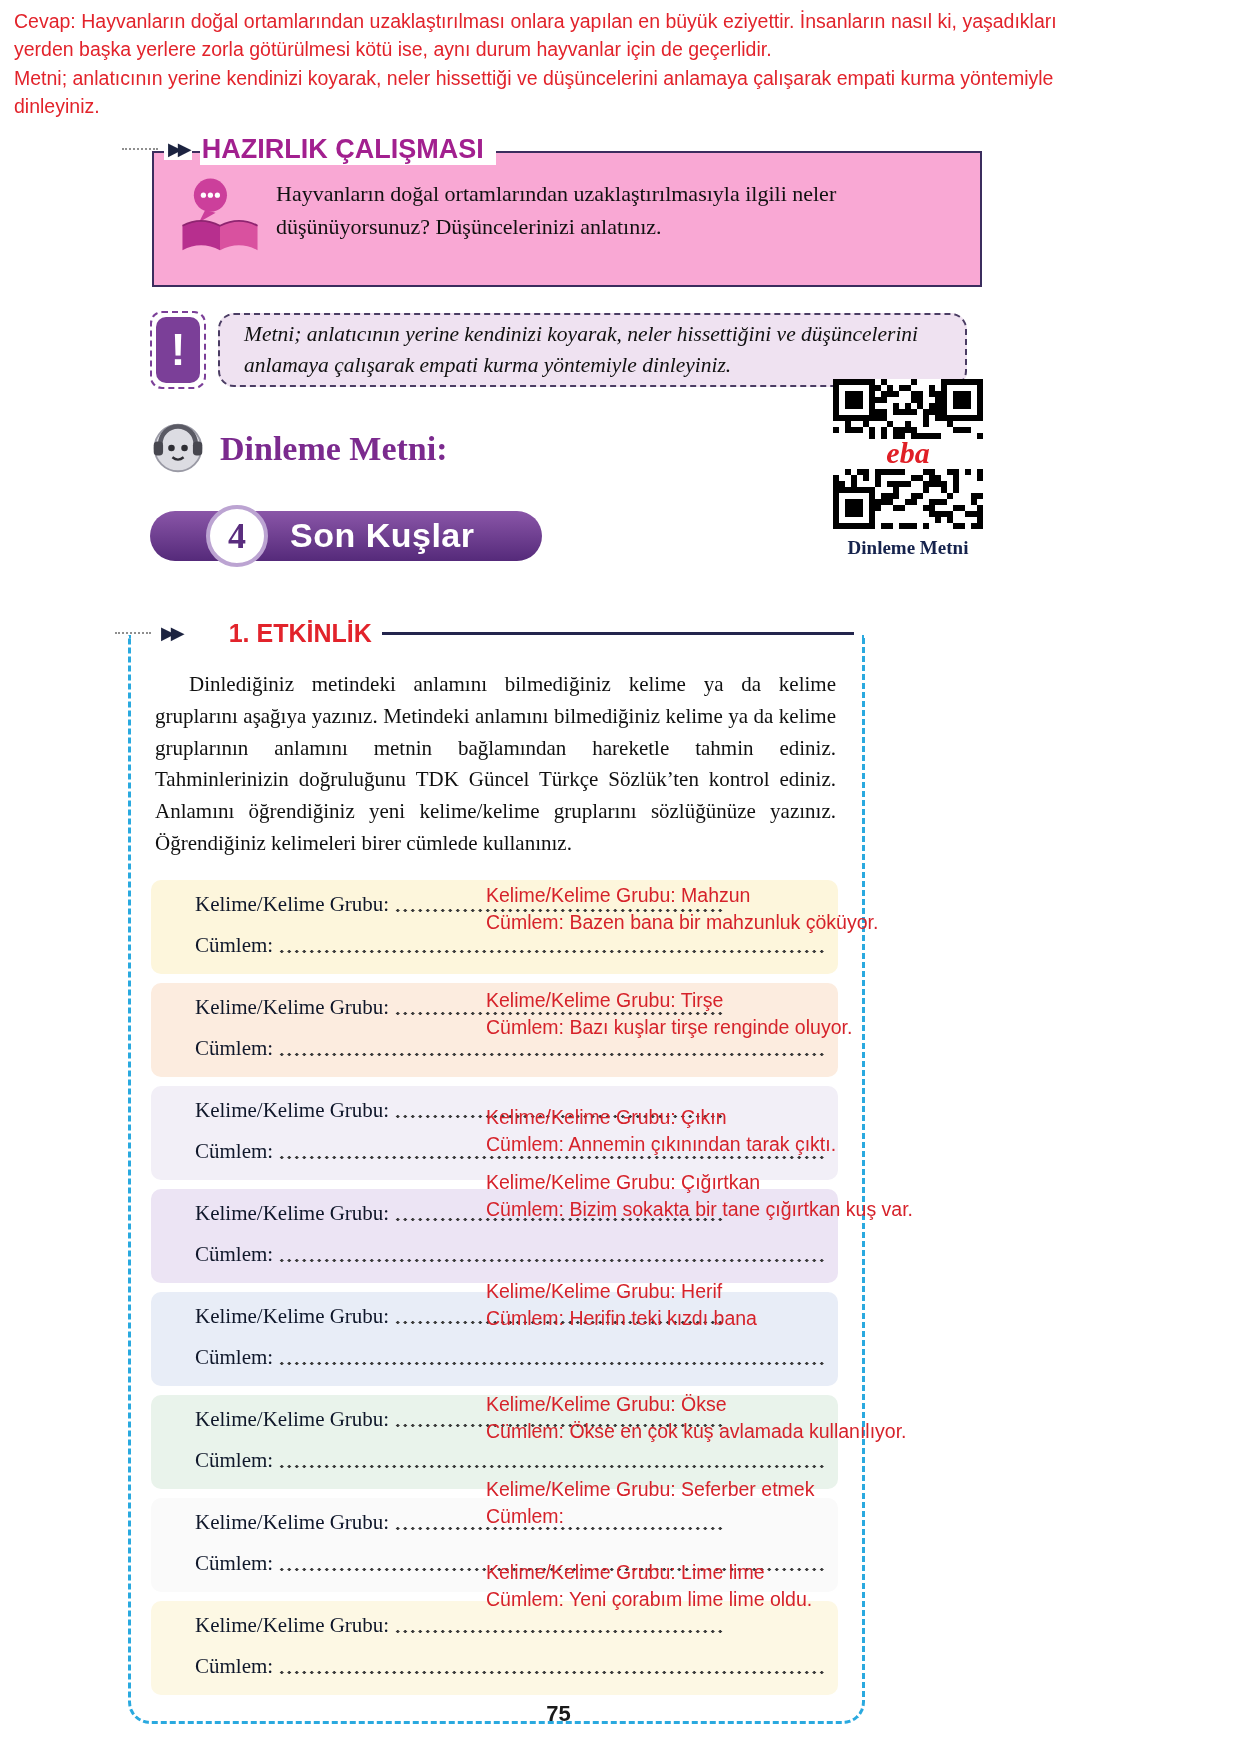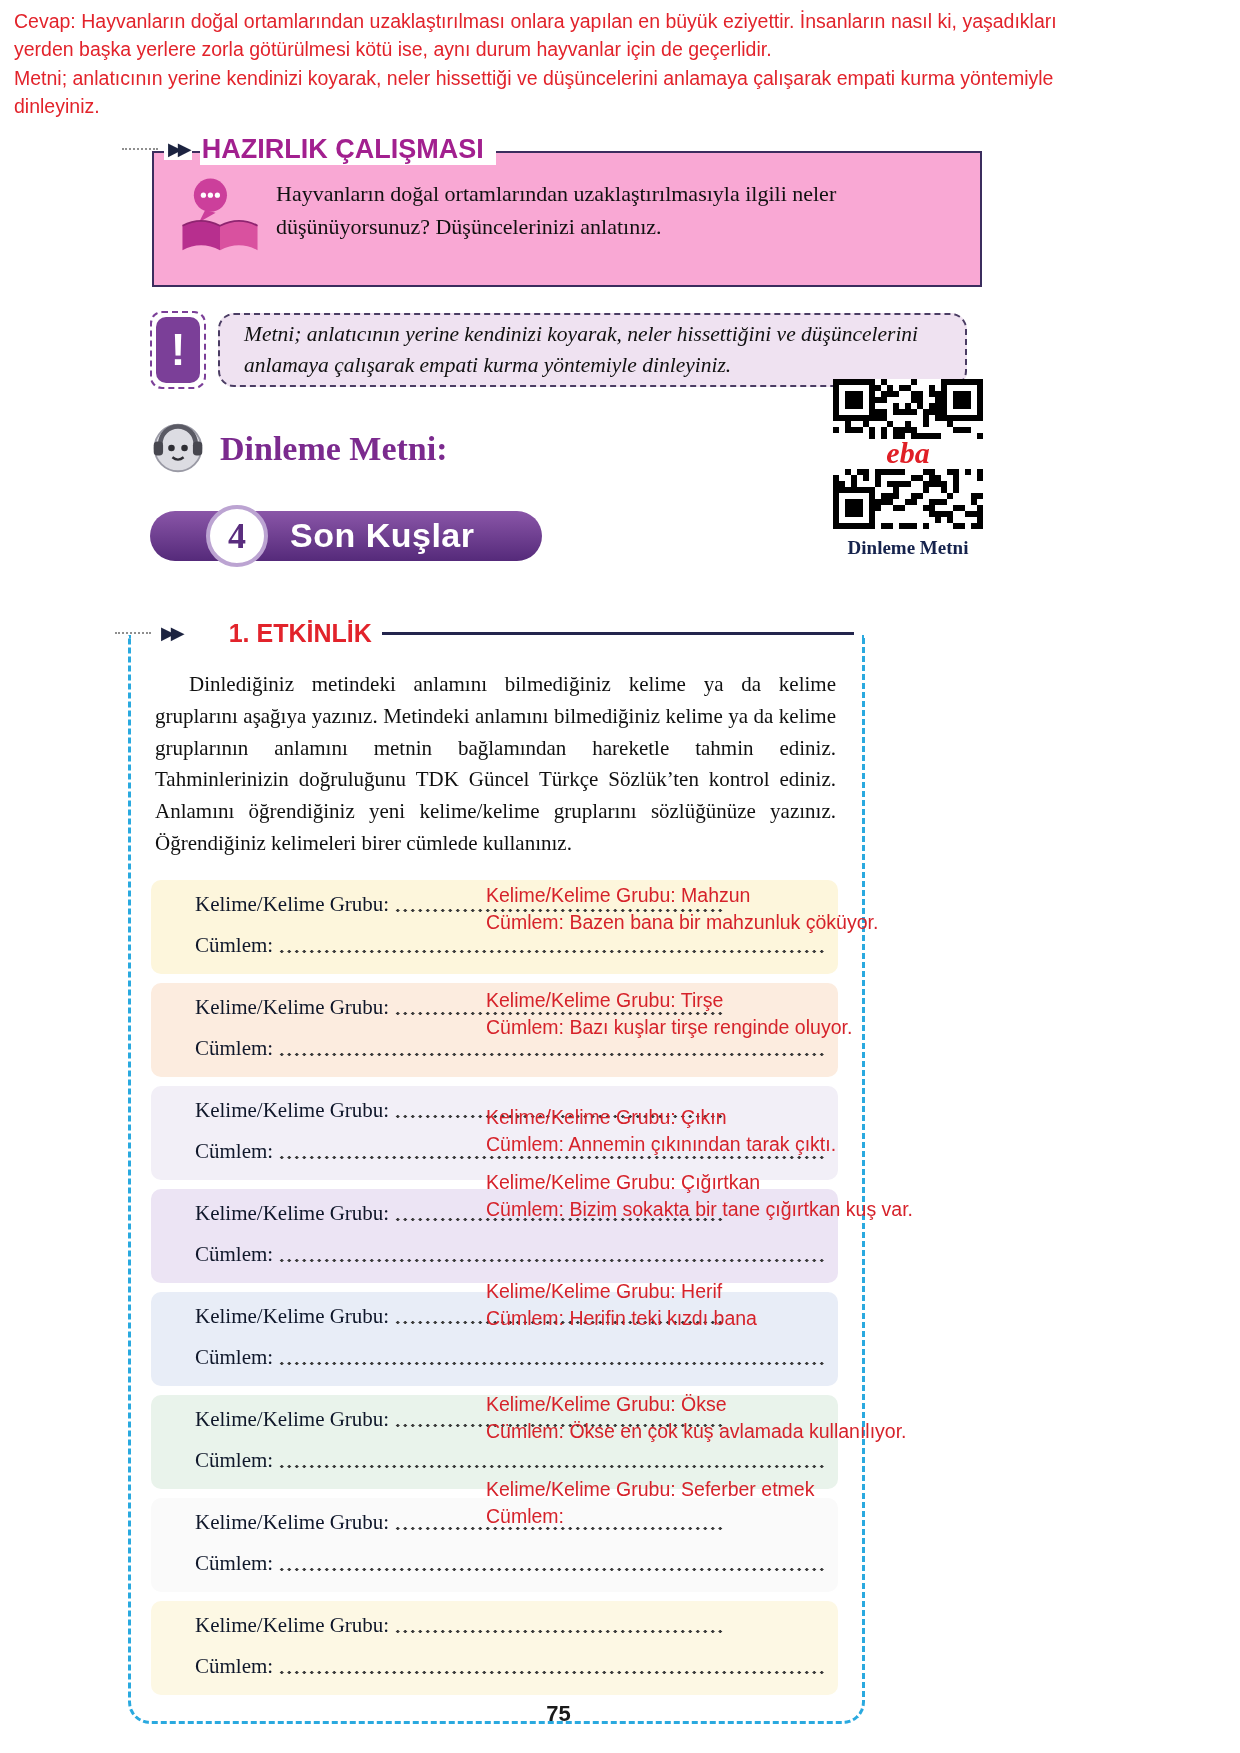--- a/index.html
+++ b/index.html
@@ -412,19 +412,23 @@
   </div>
           <div class="ans-block bg8">
     <div class="field-row">
       <span class="field-label">Kelime/Kelime Grubu:</span>
       <span class="dots w-short"></span>
     </div>
     <div class="field-row">
       <span class="field-label">Cümlem:</span>
       <span class="dots w-full"></span>
     </div>
+    <div class="overlay ov8">
+      <div>Kelime/Kelime Grubu: Lime lime</div>
+      <div>Cümlem: Yeni çorabım lime lime oldu.</div>
+    </div>
   </div>
         </div>
     </div>
   </section>
 
   <div class="page-number">75</div>
 </div>
 
 </body></html>

